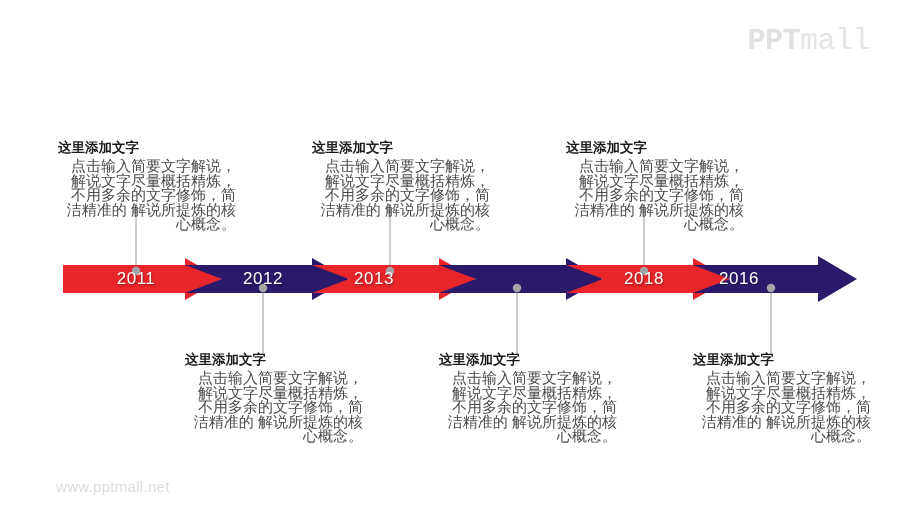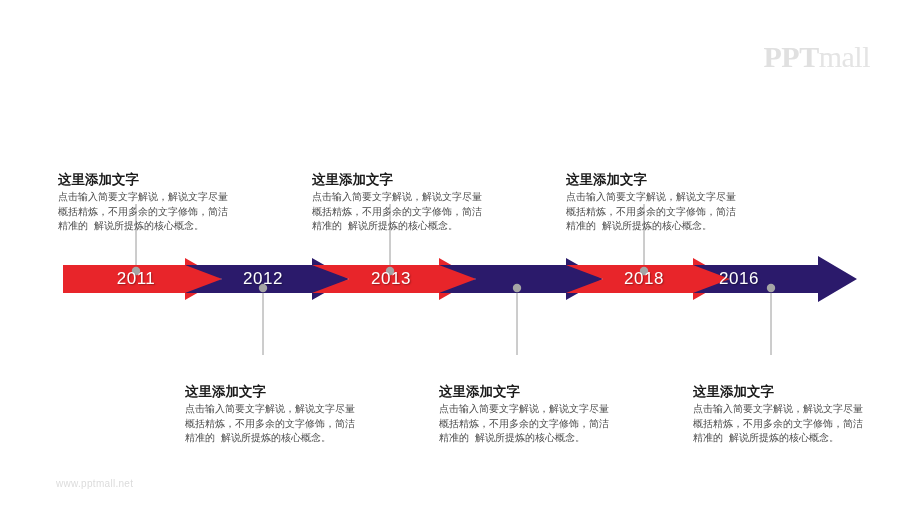--- a/index.html
+++ b/index.html
@@ -19,44 +19,44 @@
     position: absolute;
     inset: 0;
     width: 900px;
     height: 506px;
     background: #ffffff;
   }
 
   
   .logo {
     position: absolute;
-    top: 40px;
+    top: 24px;
     right: 30px;
     font-size: 30px;
     letter-spacing: -0.5px;
     color: #e2e2e2;
-    font-family: Liberation Serif, serif;
+    font-family: Liberation Mono, monospace;
     user-select: none;
     white-space: nowrap;
   }
   .logo .logo-ppt {
     font-weight: bold;
     color: #e0e0e0;
   }
   .logo .logo-mall {
     font-weight: normal;
     color: #e4e4e4;
   }
 
   
   .footer {
     position: absolute;
     left: 56px;
     top: 478px;
-    font-size: 10px;
+    font-size: 15px;
     color: #dcdcdc;
     letter-spacing: 0.3px;
     white-space: nowrap;
   }
 
   
   .timeline {
     position: absolute;
     left: 0;
     top: 0;
@@ -79,35 +79,35 @@
     color: #ffffff;
     letter-spacing: 0.5px;
     text-shadow: 1px 1px 1.5px rgba(0,0,0,0.35);
     line-height: 22px;
   }
 
   
   .text-block {
     position: absolute;
     width: 178px;
-    margin-top: 32px;
   }
   .tb-title {
     font-size: 13.5px;
     font-weight: bold;
     color: #1a1a1a;
     line-height: 18px;
     margin-bottom: 3px;
     font-family: "DejaVu Sans", "Liberation Sans", sans-serif;
   }
   .tb-body {
-    font-size: 10px;
+    font-size: 15px;
     color: #4a4a4a;
     line-height: 14.5px;
-    font-family: Liberation Mono, monospace;
+    font-family: Liberation Sans, sans-serif;
+    text-align: right;
   }
 </style>
 </head>
 <body>
 
 <div class="slide">
 
   <div class="logo">
     <span class="logo-ppt">PPT</span><span class="logo-mall">mall</span>
   </div>
@@ -148,21 +148,21 @@
         <circle cx="263" cy="288" r="4.2" fill="#a5a5a5"></circle>
         <circle cx="517" cy="288" r="4.2" fill="#a5a5a5"></circle>
         <circle cx="771" cy="288" r="4.2" fill="#a5a5a5"></circle>
       </g>
 
     </svg>
   </div>
 
   <div class="year-label" style="left:91px;">2011</div>
   <div class="year-label" style="left:218px;">2012</div>
-  <div class="year-label" style="left:346px;">2013</div>
+  <div class="year-label" style="left:329px;">2013</div>
   <div class="year-label" style="left:599px;">2018</div>
   <div class="year-label" style="left:694px;">2016</div>
 
   <div class="text-block" style="left:58px; top:138px;">
     <div class="tb-title">这里添加文字</div>
     <div class="tb-body">点击输入简要文字解说，解说文字尽量概括精炼，不用多余的文字修饰，简洁精准的 解说所提炼的核心概念。</div>
   </div>
 
   <div class="text-block" style="left:312px; top:138px;">
     <div class="tb-title">这里添加文字</div>

